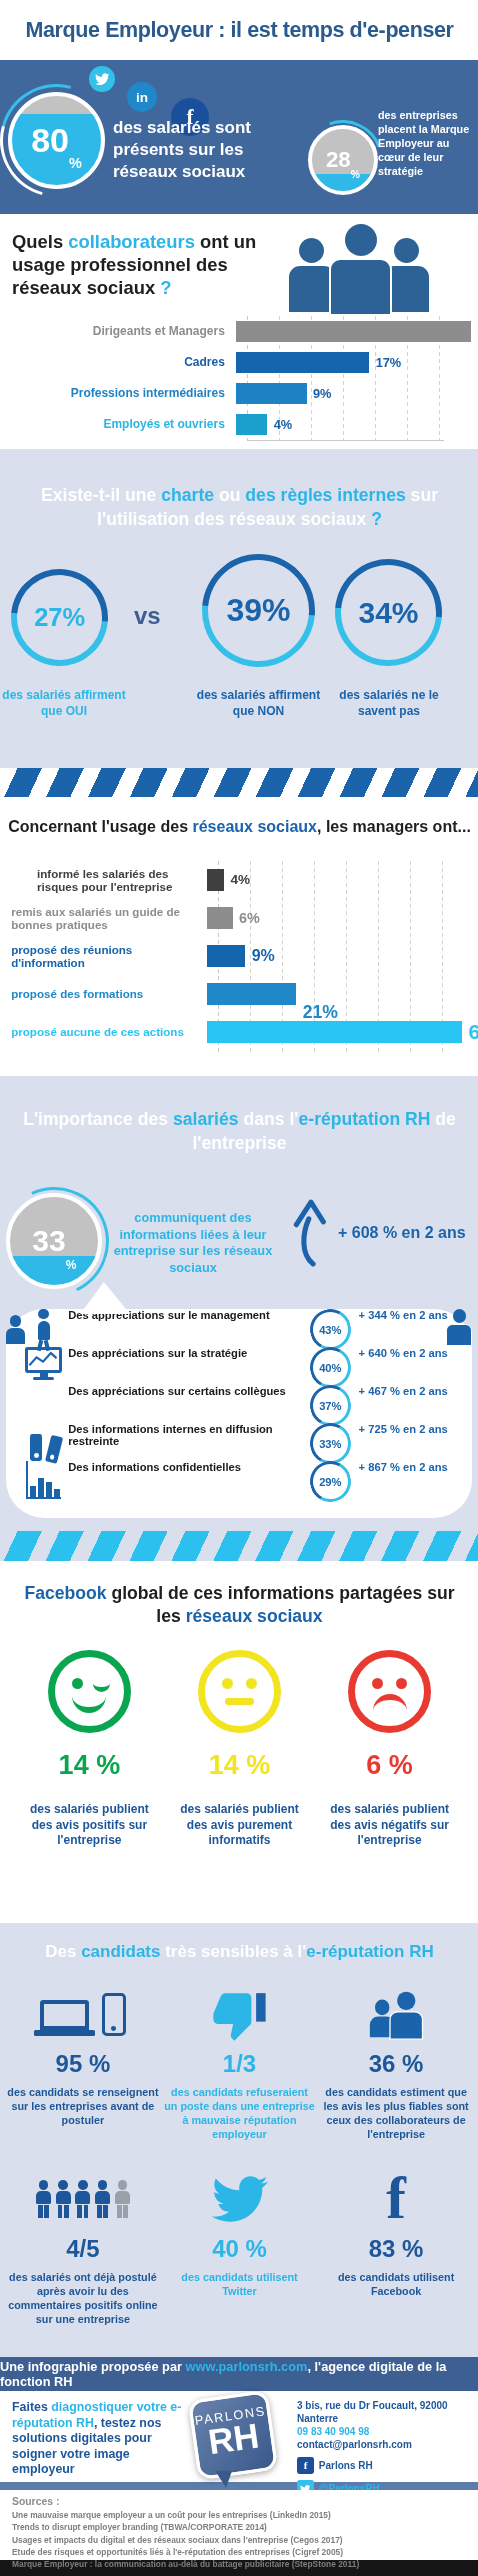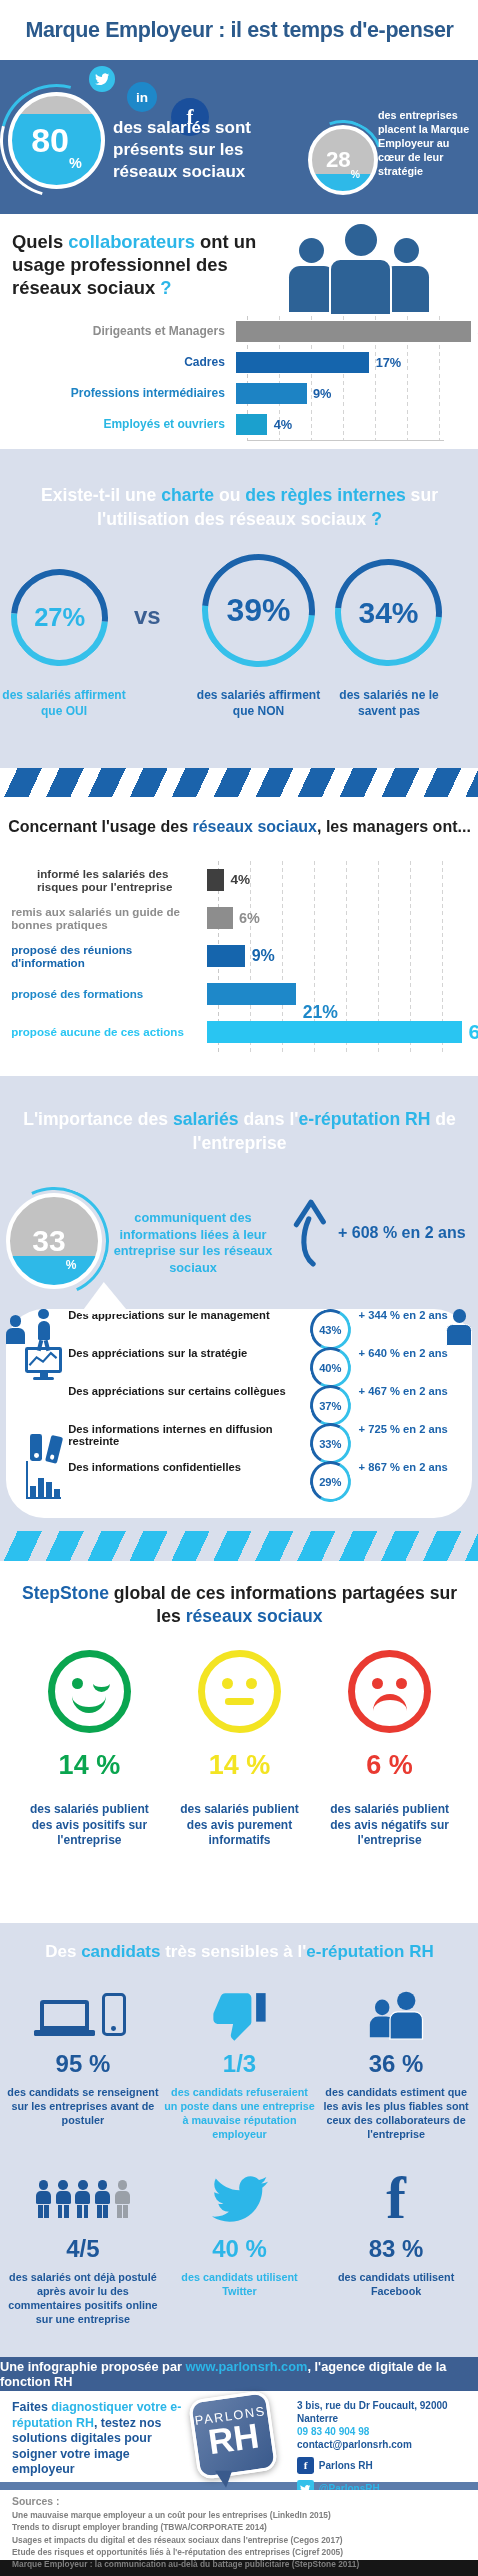--- a/index.html
+++ b/index.html
@@ -458,21 +458,21 @@
             <span>29%</span>
           </div>
         <div class="growth">+ 867 % en 2 ans</div>
       </div>
     </div>
   </section>
 
   <div class="divider d-cyan"></div>
 
   <section class="s-sentiment">
-    <div class="sent-h"><span class="bl">StepStone</span><span class="k"> global de ces informations partagées sur les </span><span class="bl">réseaux sociaux</span></div>
+    <div class="sent-h"><span class="bl">Facebook</span><span class="k"> global de ces informations partagées sur les </span><span class="bl">réseaux sociaux</span></div>
     <div class="sent-row">
       <div class="sent-cell">
         <div class="smiley pos">
             <span class="eye le"></span>
             <span class="wink"></span>
             <span class="mouth-smile"></span>
           </div>
         <div class="sent-pct">14 %</div>
         <div class="sent-lab">des salariés publient des avis positifs sur l'entreprise</div>
       </div>

